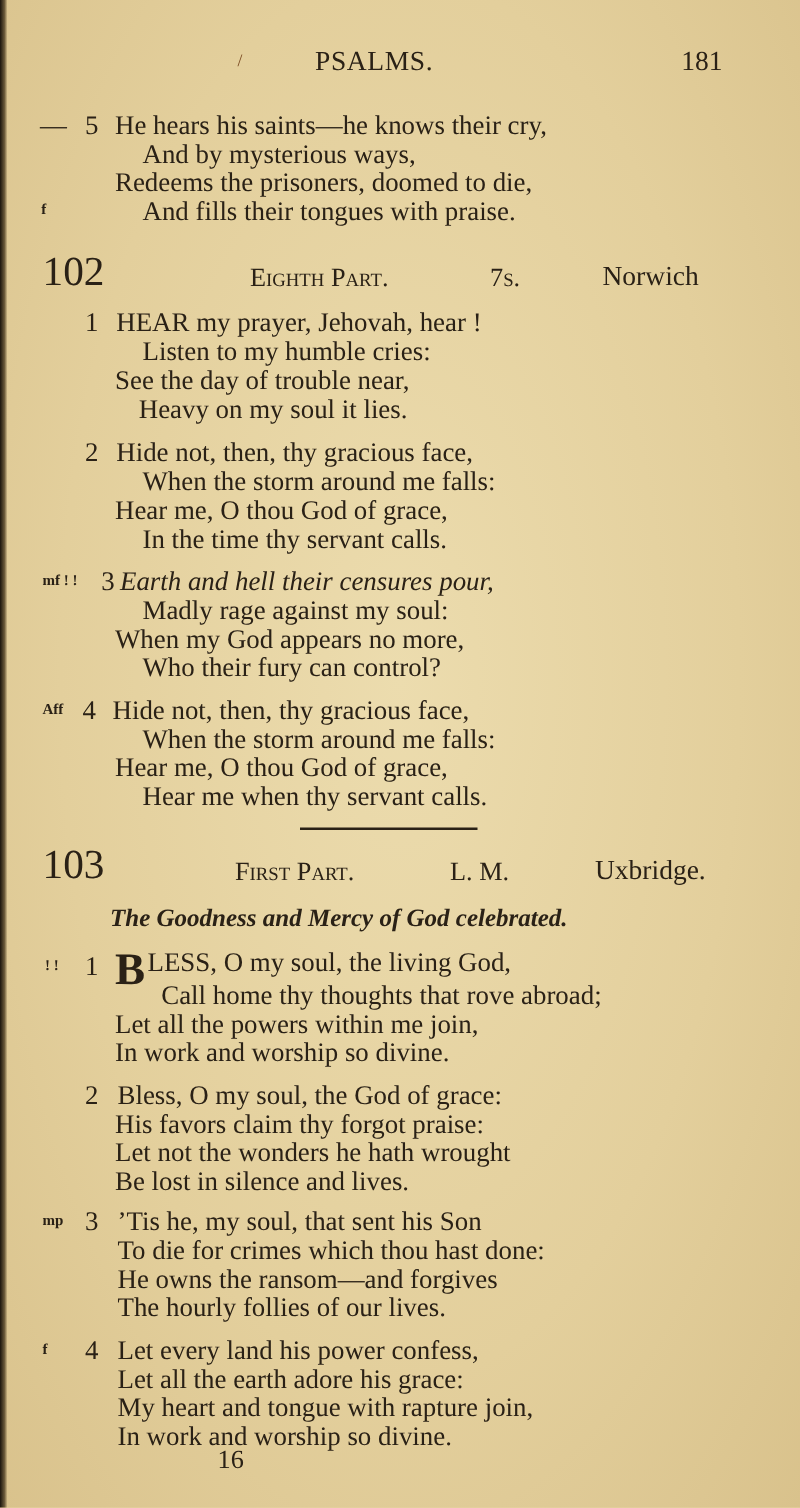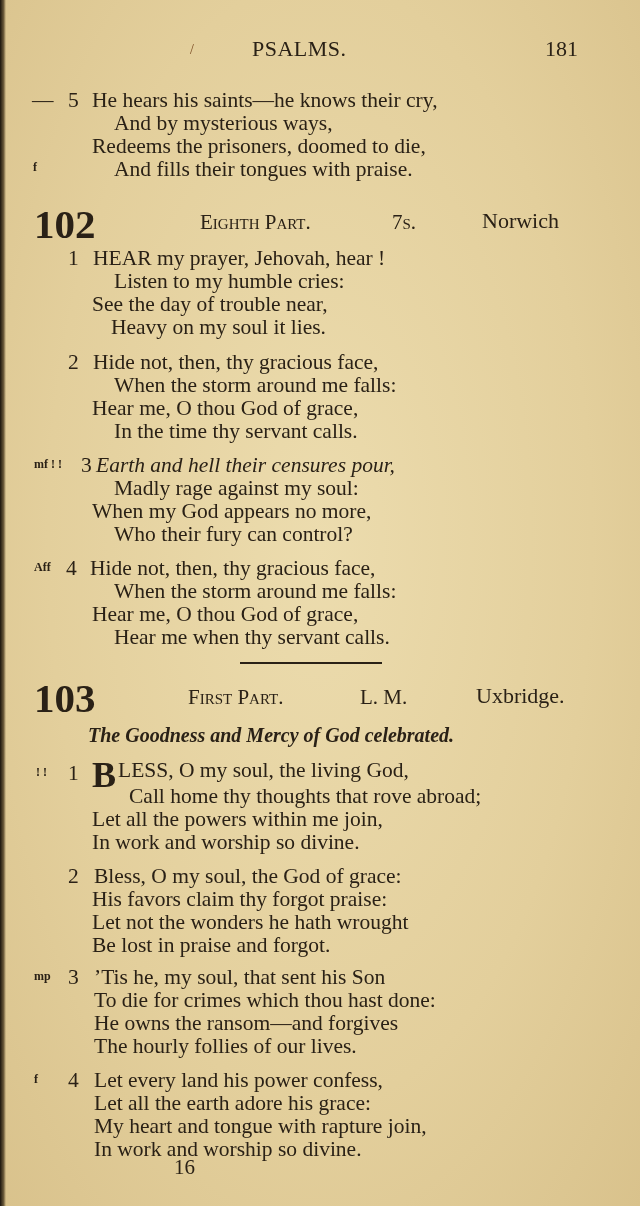--- a/index.html
+++ b/index.html
@@ -12,21 +12,21 @@
     position: relative;
   }
   .left-edge { position: absolute; left: 0; top: 0; width: 6px; height: 1206px; background: linear-gradient(90deg, #1a140c, #6b5a3a 60%, rgba(0,0,0,0)); }
   .page { position: absolute; left: 0; top: 0; width: 640px; height: 1206px; }
   .running-head { position: absolute; top: 36px; left: 0; width: 640px; height: 30px; }
   .running-title { position: absolute; left: 252px; top: 0; font-size: 22px; letter-spacing: 0.5px; }
   .page-number { position: absolute; left: 545px; top: 0; font-size: 22px; }
   .mark { position: absolute; left: 190px; top: 6px; font-size: 14px; color: #7a4a22; }
   .line { position: absolute; font-size: 21.5px; white-space: nowrap; line-height: 24px; }
   .dyn { position: absolute; font-size: 12px; font-weight: bold; white-space: nowrap; }
-  .hymn-number { position: absolute; font-size: 41px; font-weight: bold; }
+  .hymn-number { position: absolute; font-size: 33px; font-weight: normal; }
   .hymn-part, .hymn-meter { position: absolute; font-size: 21px; font-variant: small-caps; white-space: nowrap; }
   .hymn-tune { position: absolute; font-size: 22px; white-space: nowrap; }
   .subtitle { position: absolute; font-size: 20px; font-style: italic; font-weight: bold; white-space: nowrap; }
   .rule { position: absolute; left: 240px; top: 662px; width: 142px; height: 2px; background: #2a2116; }
   .dropcap { font-size: 36px; font-weight: bold; vertical-align: -10px; margin-right: 2px; }
   .footer-sig { position: absolute; left: 174px; top: 1155px; font-size: 21px; }
 </style>
 </head>
 <body>
 
@@ -96,21 +96,21 @@
     <span class="line" style="left:68px;top:761px;">1</span>
     <span class="line" style="left:92px;top:758px;"><span class="dropcap">B</span><span>LESS, O my soul, the living God,</span></span>
     <span class="line" style="left:129px;top:784px;">Call home thy thoughts that rove abroad;</span>
     <span class="line" style="left:92px;top:807px;">Let all the powers within me join,</span>
     <span class="line" style="left:92px;top:830px;">In work and worship so divine.</span>
 
     <span class="line" style="left:68px;top:864px;">2</span>
     <span class="line" style="left:94px;top:864px;">Bless, O my soul, the God of grace:</span>
     <span class="line" style="left:92px;top:887px;">His favors claim thy forgot praise:</span>
     <span class="line" style="left:92px;top:910px;">Let not the wonders he hath wrought</span>
-    <span class="line" style="left:92px;top:933px;">Be lost in praise and forgot.</span>
+    <span class="line" style="left:92px;top:933px;">Be lost in silence and lives.</span>
 
     <span class="dyn" style="left:34px;top:969px;">mp</span>
     <span class="line" style="left:68px;top:965px;">3</span>
     <span class="line" style="left:94px;top:965px;">’Tis he, my soul, that sent his Son</span>
     <span class="line" style="left:94px;top:988px;">To die for crimes which thou hast done:</span>
     <span class="line" style="left:94px;top:1011px;">He owns the ransom—and forgives</span>
     <span class="line" style="left:94px;top:1034px;">The hourly follies of our lives.</span>
 
     <span class="dyn" style="left:34px;top:1072px;">f</span>
     <span class="line" style="left:68px;top:1068px;">4</span>

